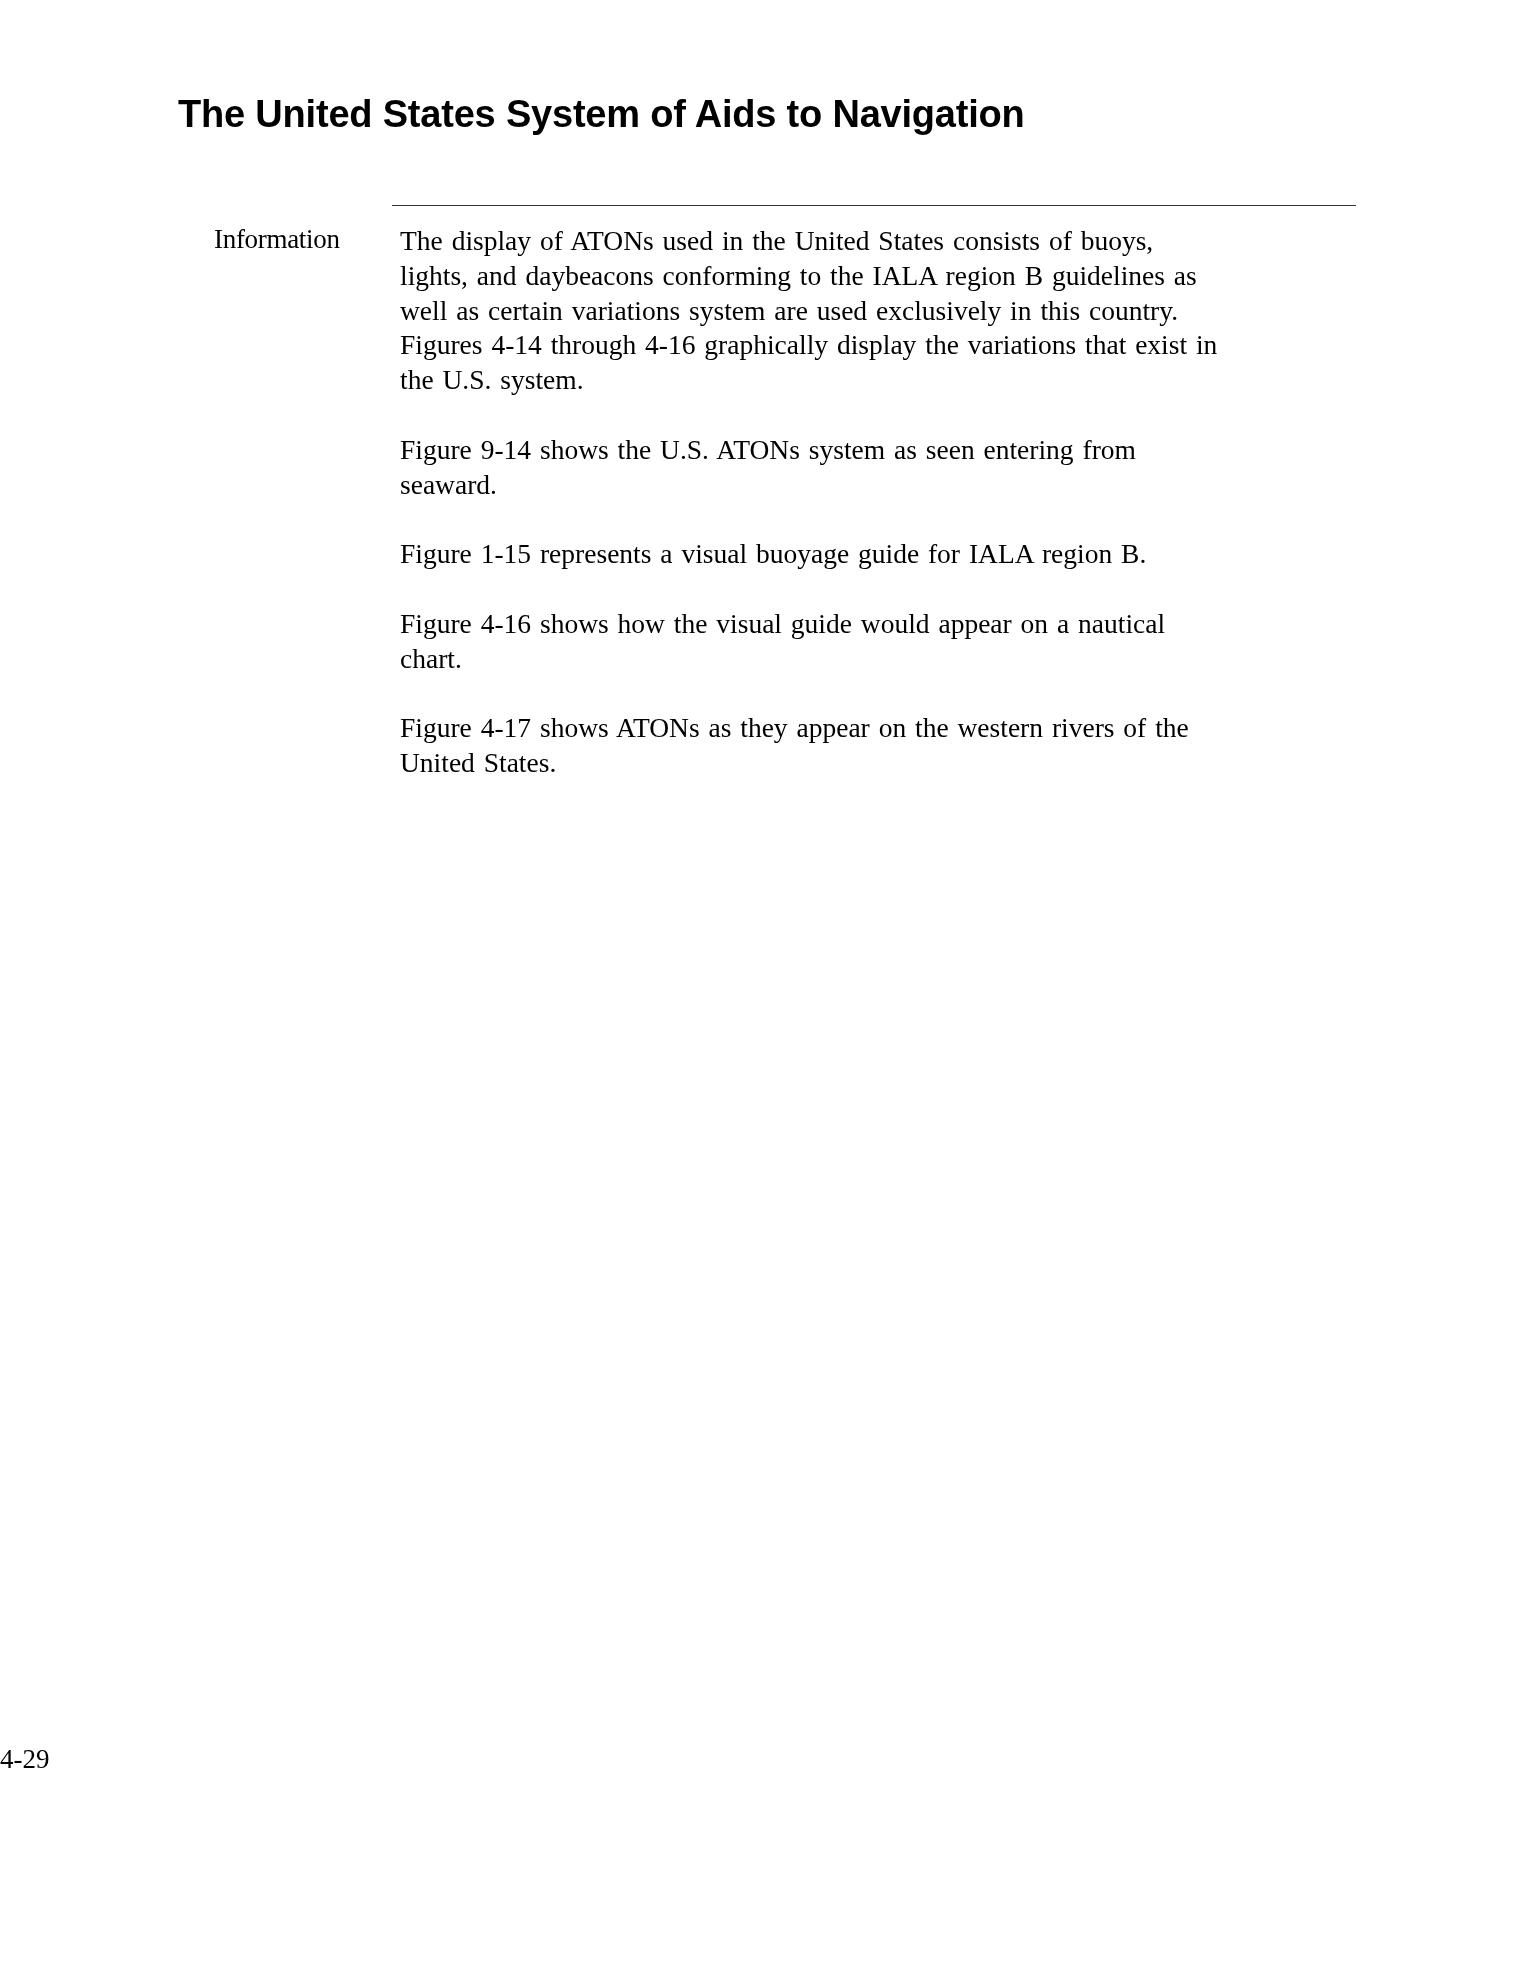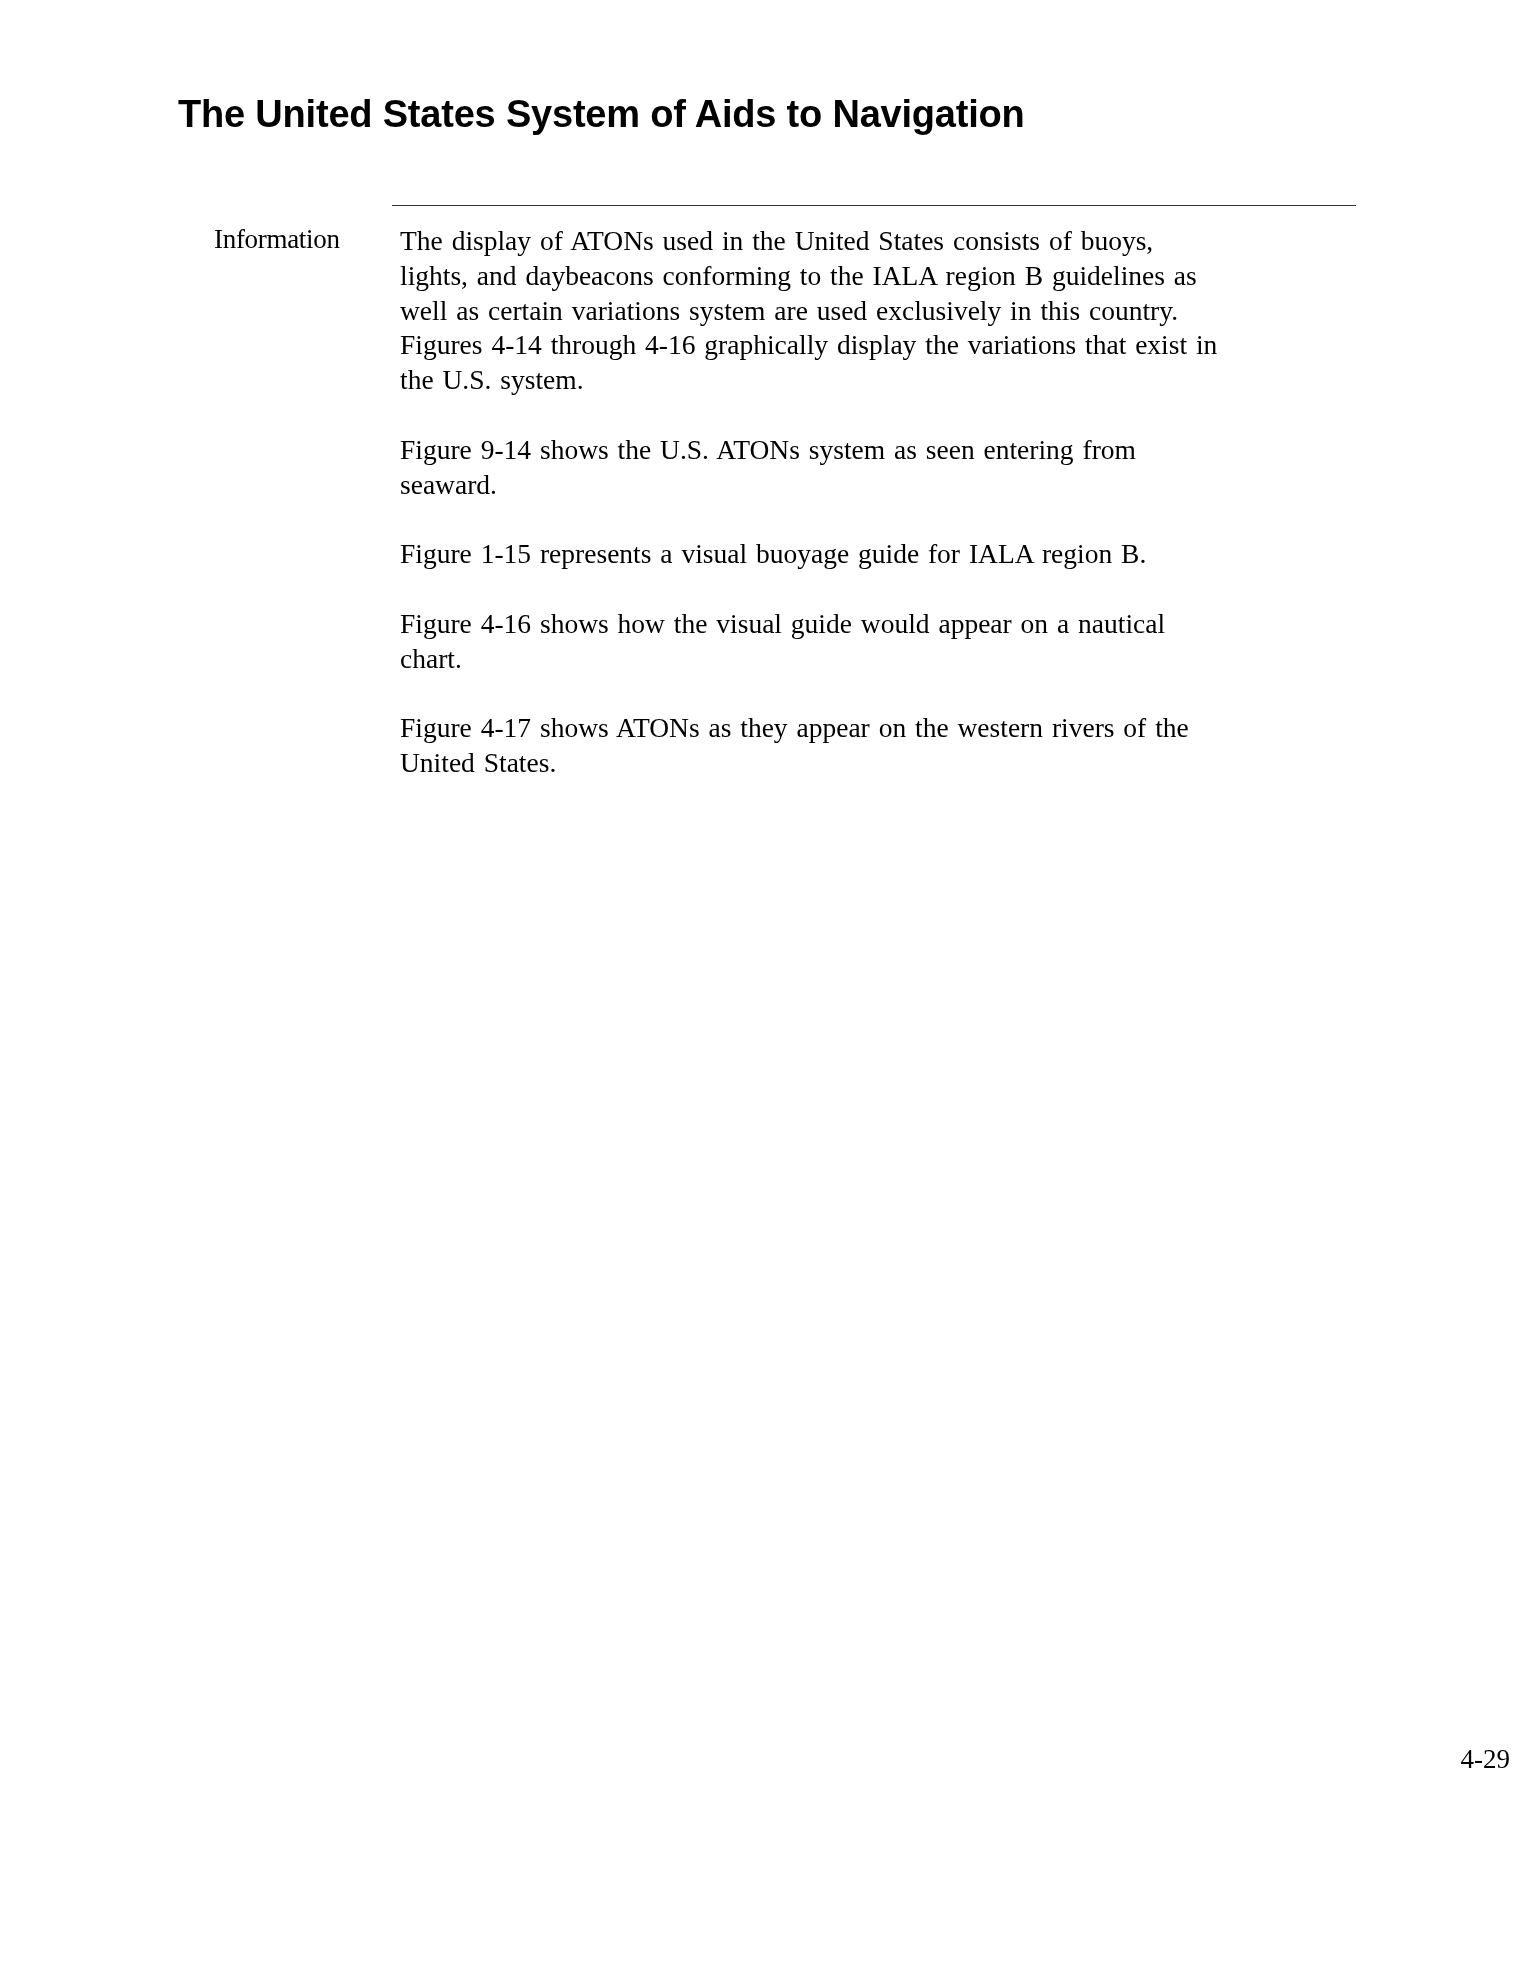--- a/index.html
+++ b/index.html
@@ -61,21 +61,21 @@
     }
     .para .line {
       display: block;
       white-space: nowrap;
     }
     .page-number {
       position: absolute;
       left: 0;
       width: 1510px;
       top: 1742px;
-      text-align: right;
+      text-align: left;
       font-family: "Liberation Serif", serif;
       font-size: 27px;
       line-height: 34px;
     }
   </style>
 </head>
 <body>
 
 <h1 class="page-title">The United States System of Aids to Navigation</h1>
 

